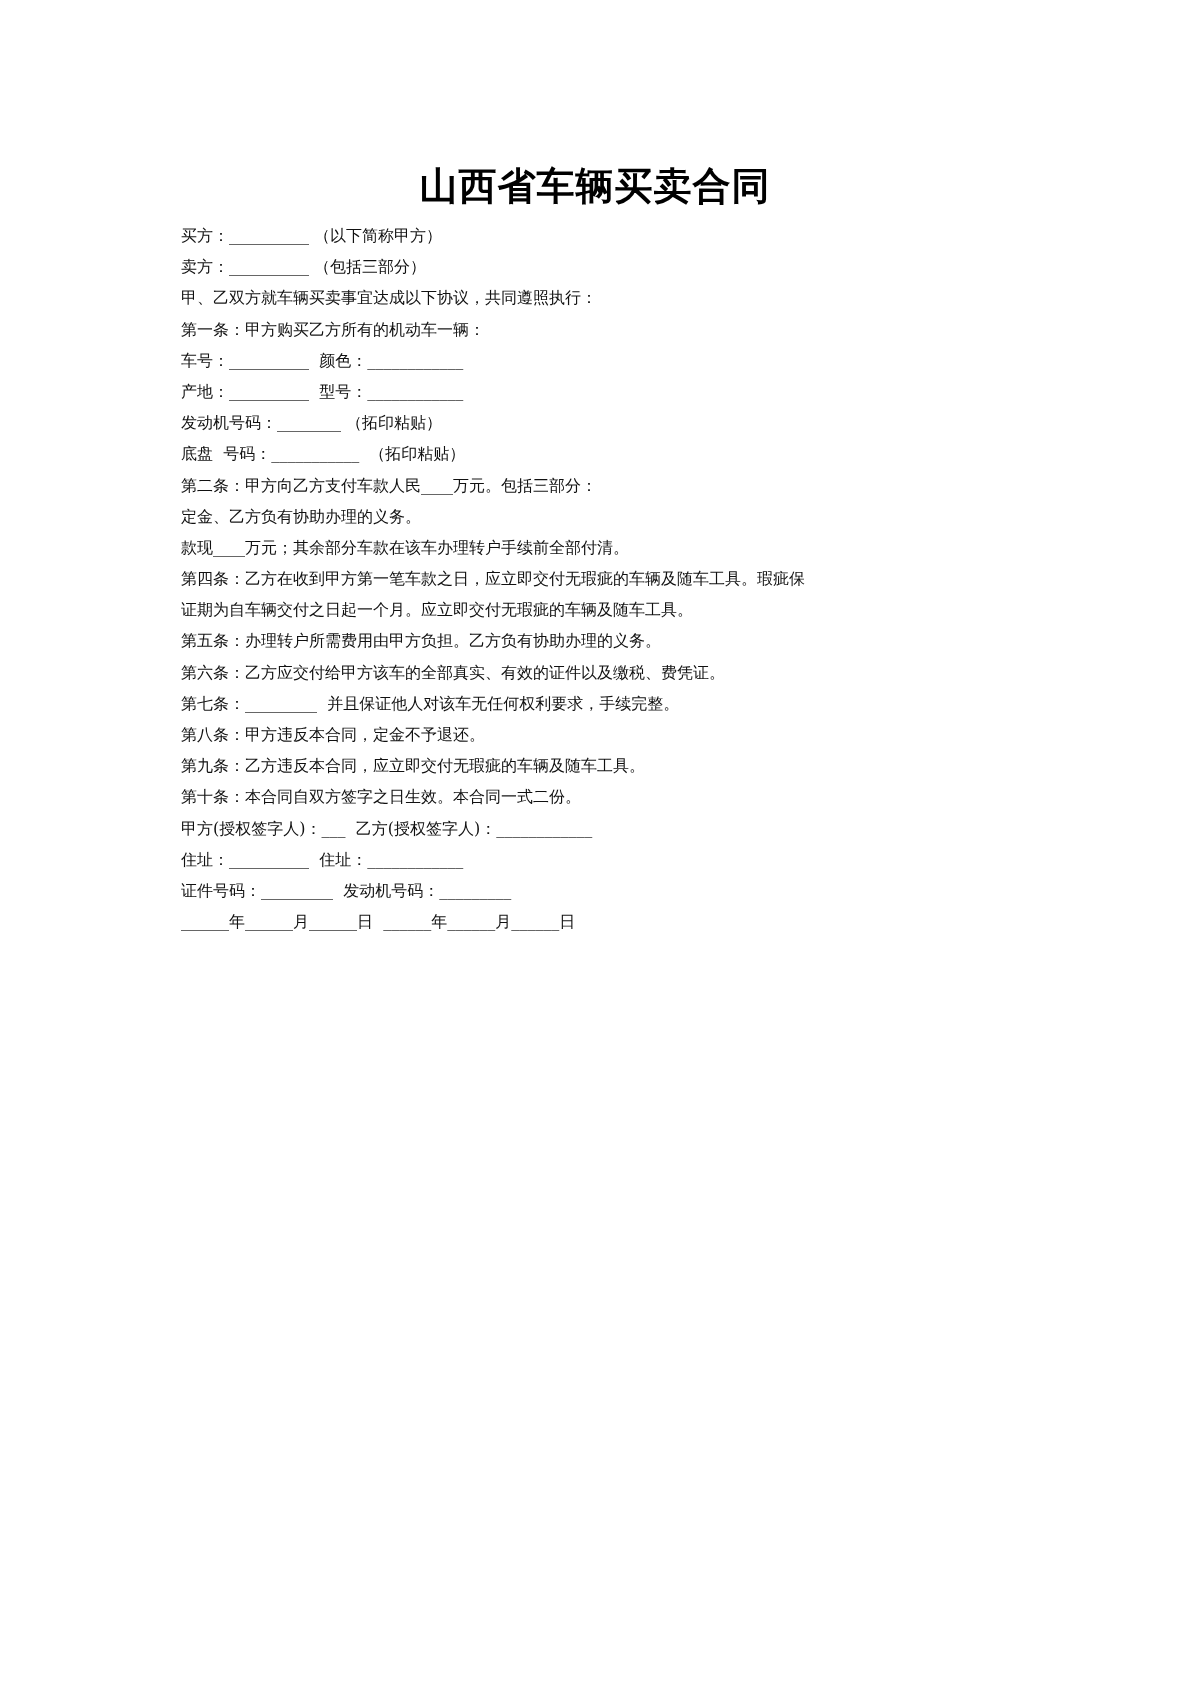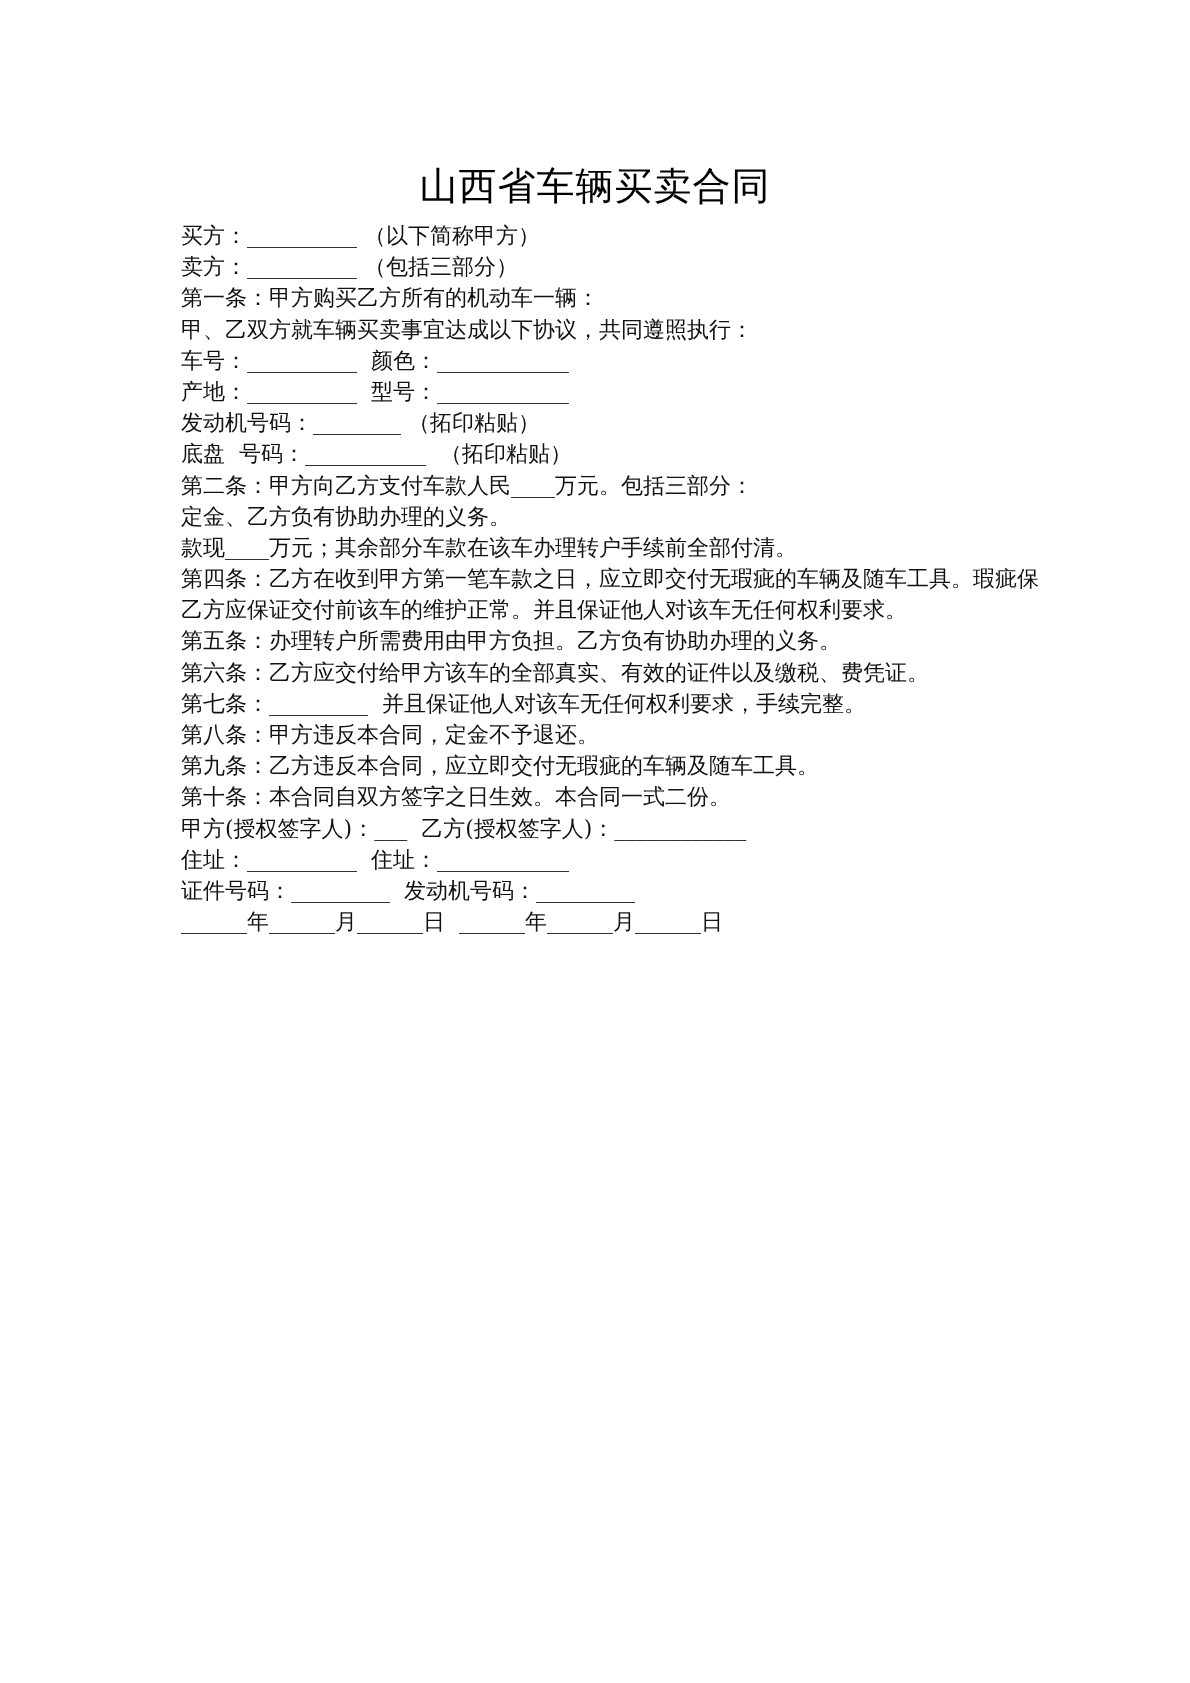--- a/index.html
+++ b/index.html
@@ -22,58 +22,58 @@
       width: 1190px;
       height: 1683px;
     }
     .title {
       position: absolute;
       top: 163px;
       left: 0;
       width: 1190px;
       text-align: center;
       font-family: "DejaVu Sans", "Liberation Sans", sans-serif;
-      font-weight: normal;
+      font-weight: bold;
       font-size: 38px;
       letter-spacing: 1px;
       line-height: 46px;
       color: #000;
     }
     .body-text {
       position: absolute;
       top: 220px;
       left: 181px;
       width: 840px;
-      font-size: 22px;
+      font-size: 16px;
       line-height: 31.2px;
     }
     .line {
       white-space: pre;
       height: 31.2px;
     }
   </style>
 </head>
 <body>
 
 <div class="page">
   <div class="title">山西省车辆买卖合同</div>
   <div class="body-text">
     <div class="line">买方：__________ （以下简称甲方）</div>
     <div class="line">卖方：__________ （包括三部分）</div>
+    <div class="line">甲、乙双方就车辆买卖事宜达成以下协议，共同遵照执行：</div>
     <div class="line">第一条：甲方购买乙方所有的机动车一辆：</div>
-    <div class="line">甲、乙双方就车辆买卖事宜达成以下协议，共同遵照执行：</div>
     <div class="line">车号：__________  颜色：____________</div>
     <div class="line">产地：__________  型号：____________</div>
     <div class="line">发动机号码：________ （拓印粘贴）</div>
     <div class="line">底盘  号码：___________  （拓印粘贴）</div>
     <div class="line">第二条：甲方向乙方支付车款人民____万元。包括三部分：</div>
     <div class="line">定金、乙方负有协助办理的义务。</div>
     <div class="line">款现____万元；其余部分车款在该车办理转户手续前全部付清。</div>
     <div class="line">第四条：乙方在收到甲方第一笔车款之日，应立即交付无瑕疵的车辆及随车工具。瑕疵保</div>
-    <div class="line">乙方应保证交付前该车的维护正常。并且保证他人对该车无任何权利要求。</div>
+    <div class="line">证期为自车辆交付之日起一个月。应立即交付无瑕疵的车辆及随车工具。</div>
     <div class="line">第五条：办理转户所需费用由甲方负担。乙方负有协助办理的义务。</div>
     <div class="line">第六条：乙方应交付给甲方该车的全部真实、有效的证件以及缴税、费凭证。</div>
     <div class="line">第七条：_________  并且保证他人对该车无任何权利要求，手续完整。</div>
     <div class="line">第八条：甲方违反本合同，定金不予退还。</div>
     <div class="line">第九条：乙方违反本合同，应立即交付无瑕疵的车辆及随车工具。</div>
     <div class="line">第十条：本合同自双方签字之日生效。本合同一式二份。</div>
     <div class="line">甲方(授权签字人)：___  乙方(授权签字人)：____________</div>
     <div class="line">住址：__________  住址：____________</div>
     <div class="line">证件号码：_________  发动机号码：_________</div>
     <div class="line">______年______月______日  ______年______月______日</div>

